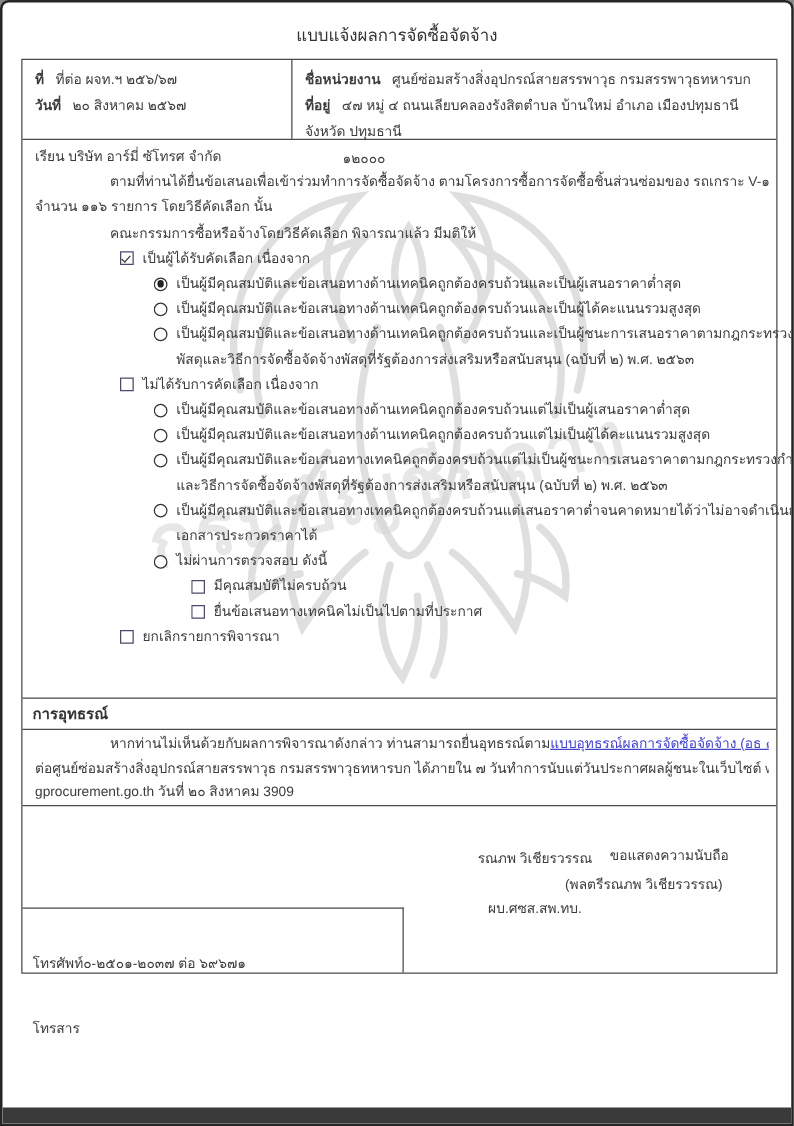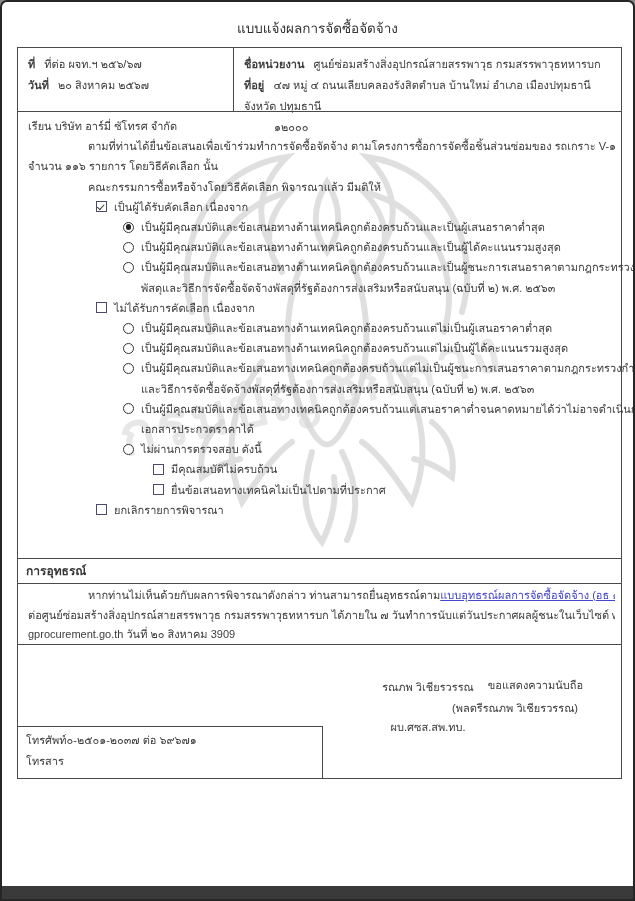--- a/index.html
+++ b/index.html
@@ -68,21 +68,21 @@
 
   
   .sig-row { position:relative; height:133px; }
   .closing { position:absolute; top:6px;  left:255px; width:310px; text-align:right;margin-top:24px; }
   .sig-name { position:absolute; top:32px; left:255px; width:310px; text-align:center; }
   .sig-full { position:absolute; top:53px; left:250px; width:310px; text-align:right; }
   .sig-pos  { position:absolute; top:72px; left:255px; width:310px; text-align:center; }
   .phone-box { position:absolute; left:0; bottom:0; width:305px; height:52px;
                border-top:1.5px solid #4a4a4a; border-right:1.5px solid #4a4a4a;
                padding:3px 8px 0 8px; background:transparent; }
-  .phone-box .ln { line-height:21px; }
+  .phone-box .ln { line-height:21px;margin-top:31px; }
 </style>
 </head>
 <body>
 
 <div class="page">
 
   <div class="watermark">
     <svg class="wm-emblem" width="330" height="430" viewBox="0 0 330 430" fill="none" stroke="#dadada" stroke-width="6" stroke-linecap="round">
       <path d="M30 190 C 10 120, 50 45, 125 35 C 95 65, 92 100, 112 128"></path>
       <path d="M48 210 C 30 150, 62 85, 128 70 C 104 95, 100 125, 120 150"></path>

